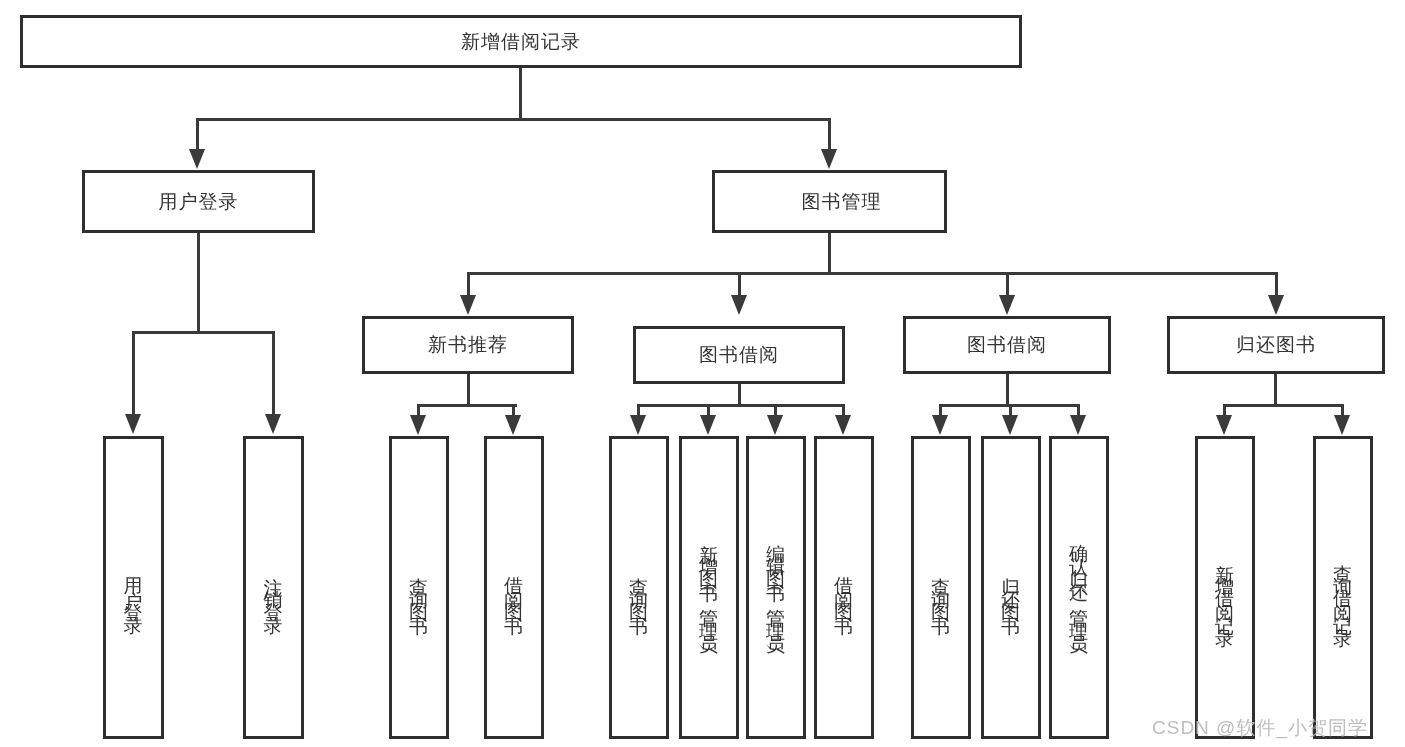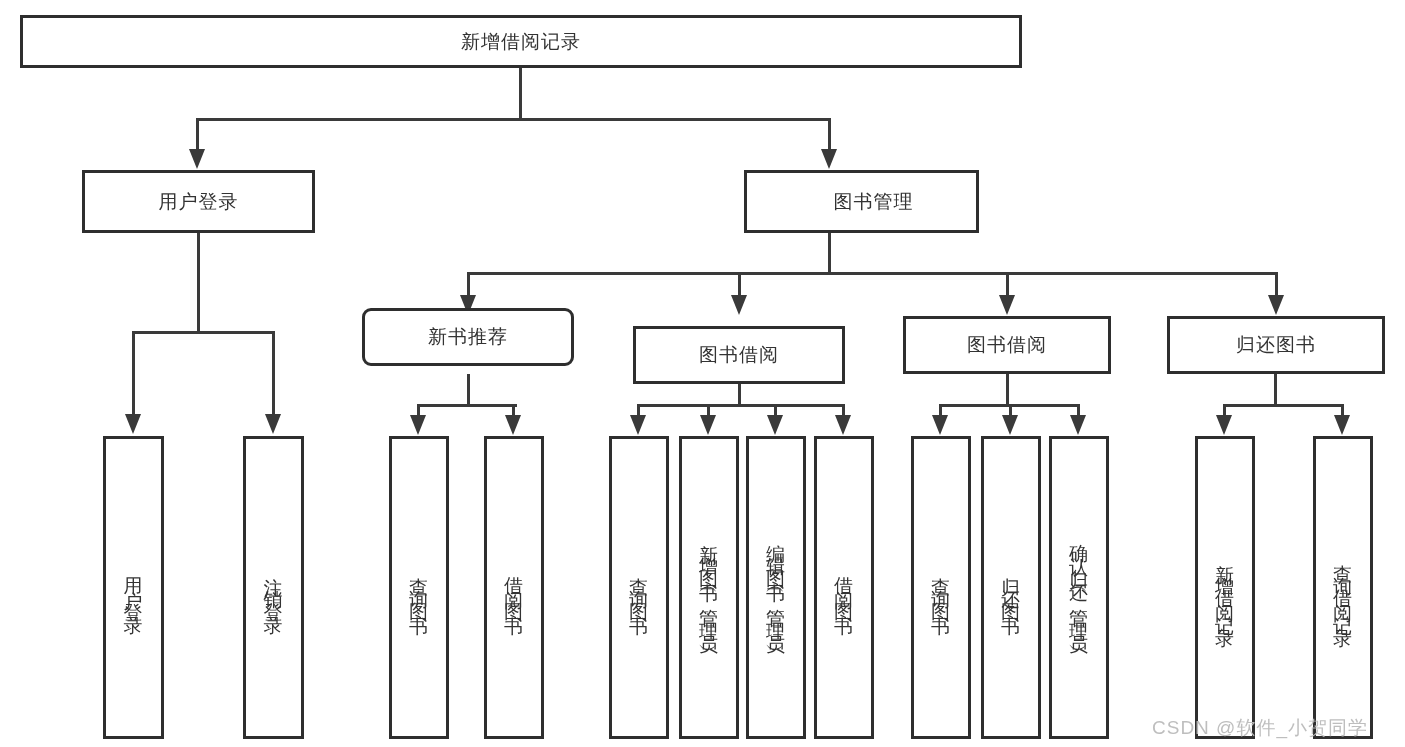--- a/index.html
+++ b/index.html
@@ -56,25 +56,25 @@
 
 <div id="canvas">
 
   <div class="node" style="left:20px;top:15px;width:1002px;height:53px;">
     <span>新增借阅记录</span>
   </div>
 
   <div class="node" style="left:82px;top:170px;width:233px;height:63px;">
     <span>用户登录</span>
   </div>
-  <div class="node" style="left:744px;top:170px;width:235px;height:63px;padding-left:24px;">
+  <div class="node" style="left:712px;top:170px;width:235px;height:63px;padding-left:24px;">
     <span>图书管理</span>
   </div>
 
-  <div class="node" style="left:362px;top:308px;width:212px;height:58px;border-radius:9px;">
+  <div class="node" style="left:362px;top:316px;width:212px;height:58px;">
     <span>新书推荐</span>
   </div>
   <div class="node" style="left:633px;top:316px;width:212px;height:58px;margin-top:10px;">
     <span>图书借阅</span>
   </div>
   <div class="node" style="left:903px;top:316px;width:208px;height:58px;">
     <span>图书借阅</span>
   </div>
   <div class="node" style="left:1167px;top:316px;width:218px;height:58px;">
     <span>归还图书</span>

